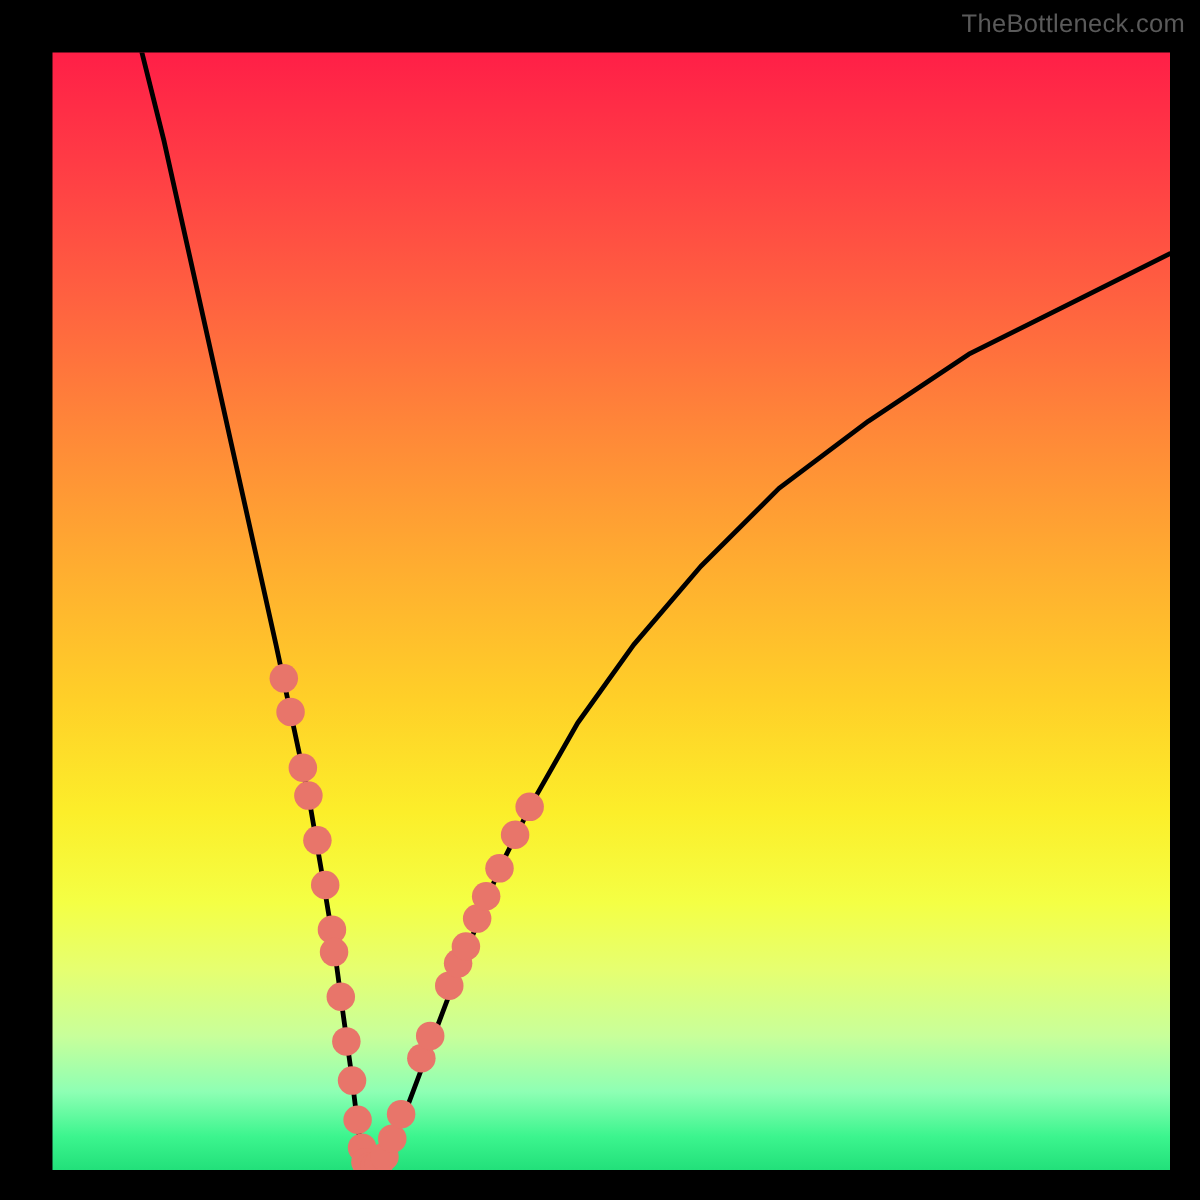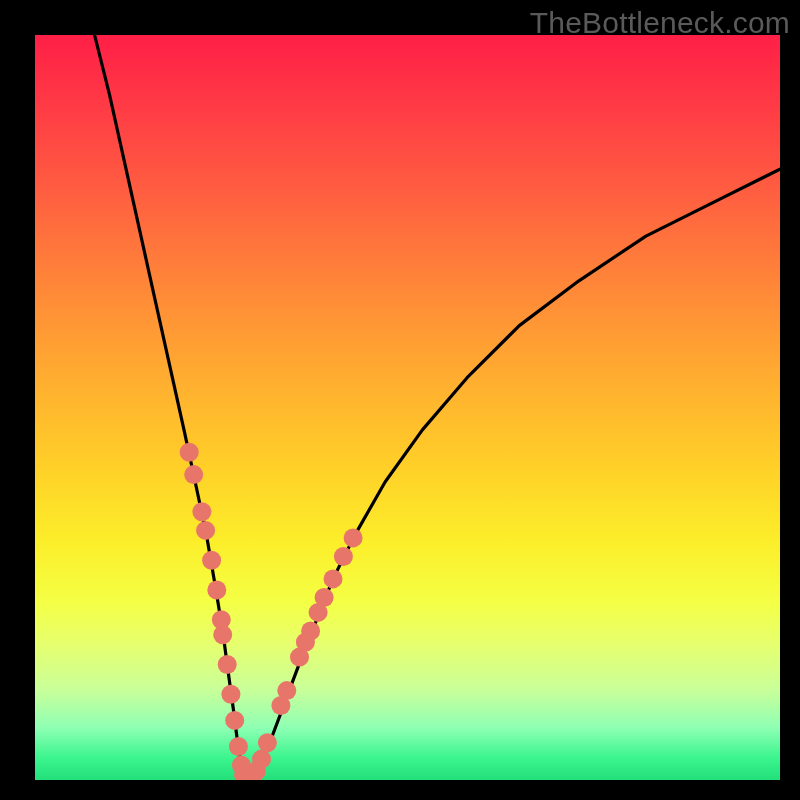--- a/index.html
+++ b/index.html
@@ -39,21 +39,21 @@
       #8effb4 93%,
       #3cf58e 97%,
       #22e07a 100%
     );
   }
   .watermark {
     position: absolute;
     top: 6px;
     right: 10px;
     color: #5a5a5a;
-    font-size: 30px;
+    font-size: 17px;
     letter-spacing: 0.2px;
     font-weight: 500;
   }
   svg {
     position: absolute;
     left: 0;
     top: 0;
   }
 </style>
 </head>

